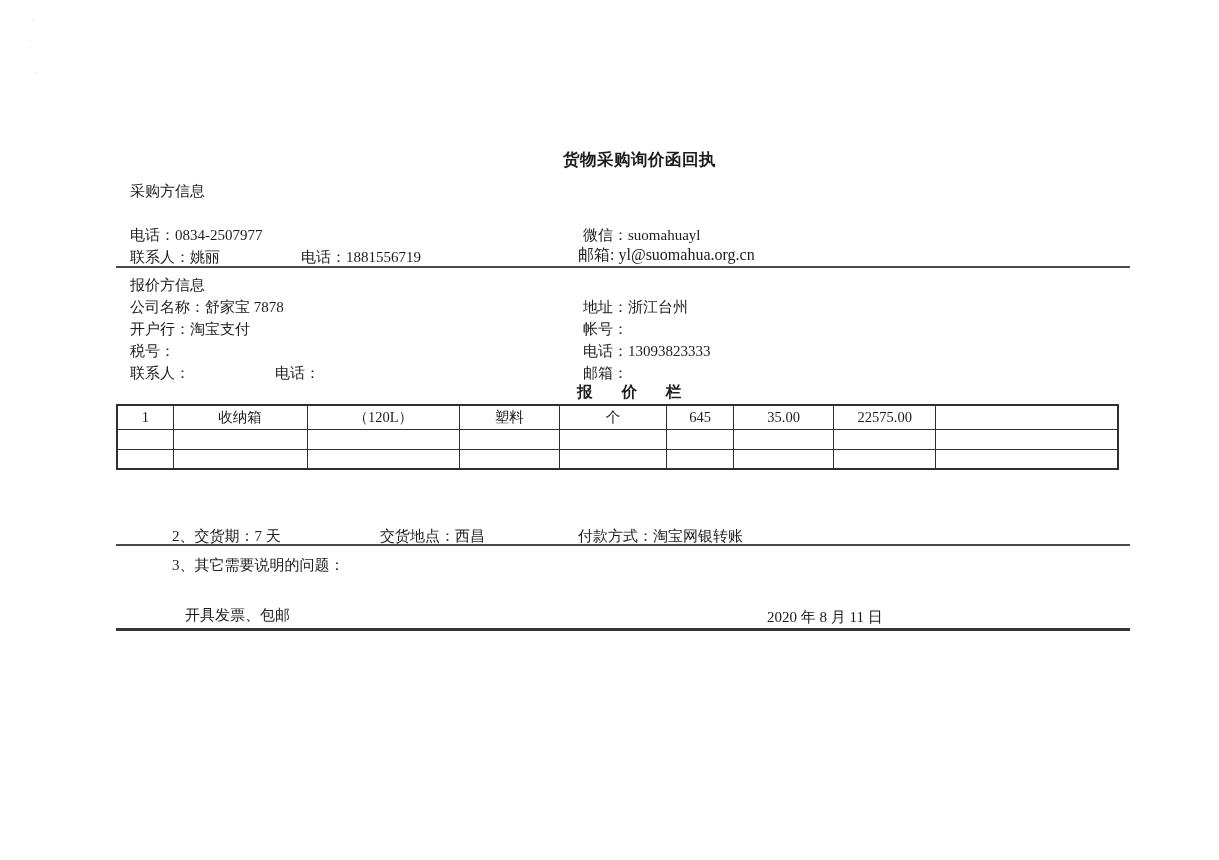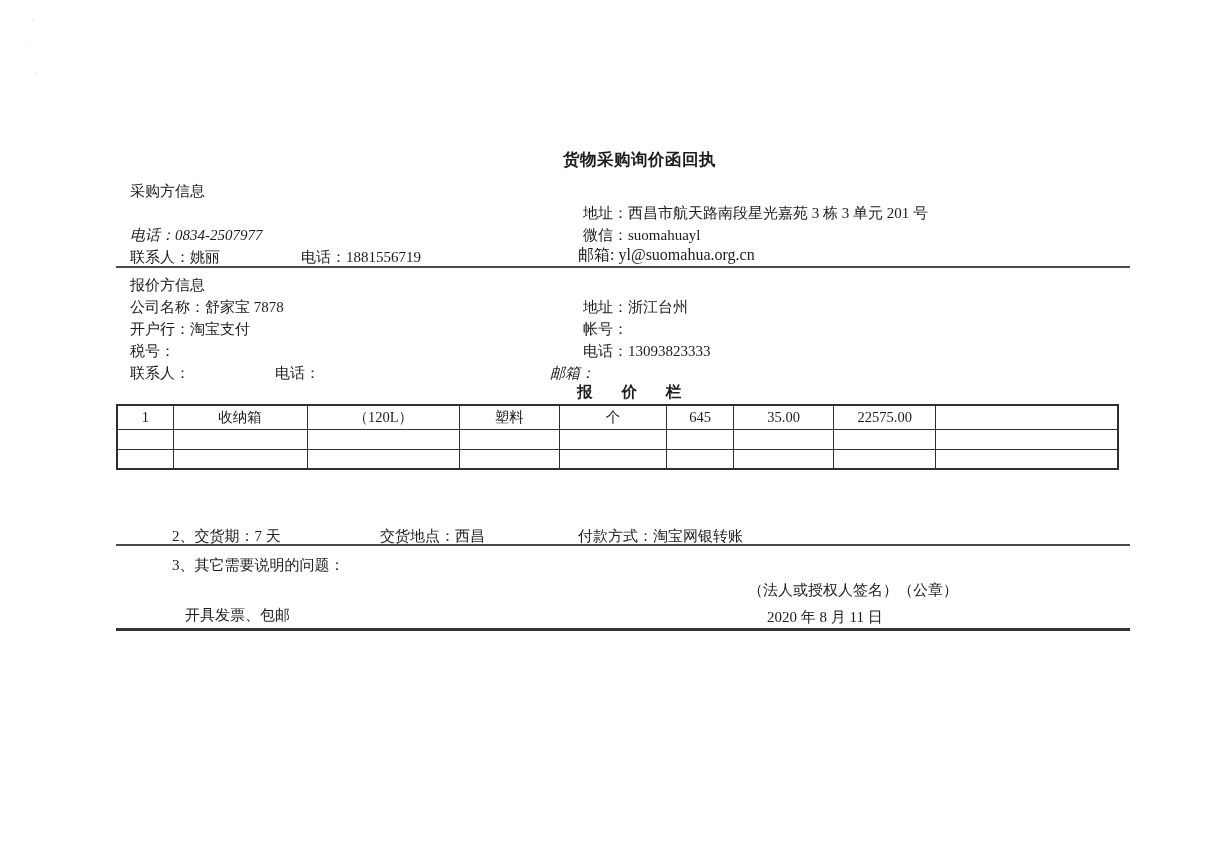--- a/index.html
+++ b/index.html
@@ -41,25 +41,22 @@
 <div id="page">
 
   <div class="speck" style="left:12px;top:18px;width:3px;height:3px;"></div>
   <div class="speck" style="left:9px;top:46px;width:2px;height:2px;"></div>
   <div class="speck" style="left:14px;top:72px;width:3px;height:2px;"></div>
 
   <div id="doc-title" class="line" style="left:543px;top:150px;">货物采购询价函回执</div>
 
   <div class="line" style="left:110px;top:181px;">采购方信息</div>
 
-  <div class="line" style="left:563px;top:203px;">
-    <span>地址：</span><span>西昌市航天路南段星光嘉苑 3 栋 3 单元 201 号</span>
-  </div>
 
-  <div class="line" style="left:110px;top:225px;font-style:italic;">
+  <div class="line" style="left:110px;top:225px;">
     <span>电话：</span><span>0834-2507977</span>
   </div>
   <div class="line" style="left:563px;top:225px;">
     <span>微信：</span><span>suomahuayl</span>
   </div>
 
   <div class="line" style="left:110px;top:247px;">
     <span>联系人：</span><span>姚丽</span>
   </div>
   <div class="line" style="left:281px;top:247px;">
@@ -93,21 +90,21 @@
   <div class="line" style="left:563px;top:341px;">
     <span>电话：</span><span>13093823333</span>
   </div>
 
   <div class="line" style="left:110px;top:363px;">
     <span>联系人：</span><span></span>
   </div>
   <div class="line" style="left:255px;top:363px;">
     <span>电话：</span><span></span>
   </div>
-  <div class="line" style="left:530px;top:363px;font-style:italic;">
+  <div class="line" style="left:563px;top:363px;">
     <span>邮箱：</span><span></span>
   </div>
 
   <div id="quote-bar-title" class="line" style="left:557px;top:382px;">报 价 栏</div>
 
   <table class="quote">
     <colgroup>
       <col style="width:5.6%">
         <col style="width:13.4%">
         <col style="width:15.2%">
@@ -156,19 +153,18 @@
     </table>
 
   <div class="line" style="left:152px;top:526px;">2、交货期：7 天</div>
   <div class="line" style="left:360px;top:526px;text-align:right;">交货地点：西昌</div>
   <div class="line" style="left:558px;top:526px;">付款方式：淘宝网银转账</div>
 
   <div class="rule" style="left:96px;top:544px;width:1014px;height:2px;"></div>
 
   <div class="line" style="left:152px;top:555px;">3、其它需要说明的问题：</div>
 
-  <div class="line" style="left:728px;top:580px;">（法人或授权人签名）（公章）</div>
   <div class="line" style="left:165px;top:605px;">开具发票、包邮</div>
   <div class="line" style="left:747px;top:607px;">2020 年 8 月 11 日</div>
 
   <div class="rule" style="left:96px;top:628px;width:1014px;height:3px;background:#333333;"></div>
 
 </div>
 
 </body></html>

